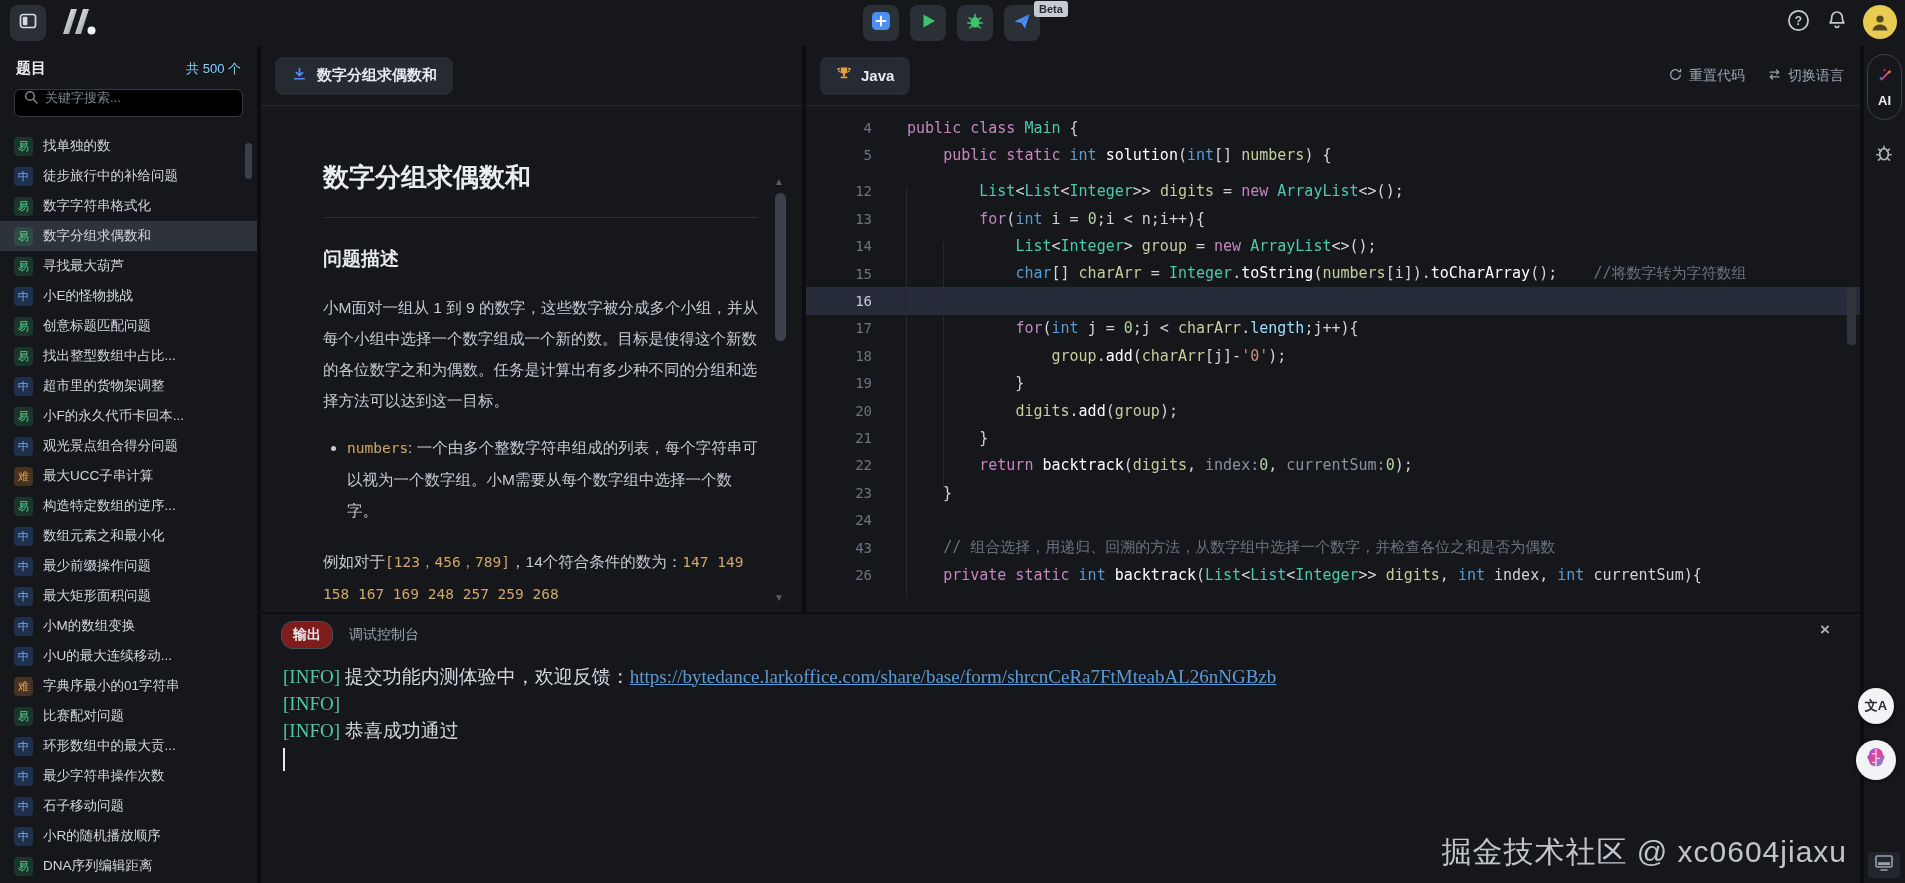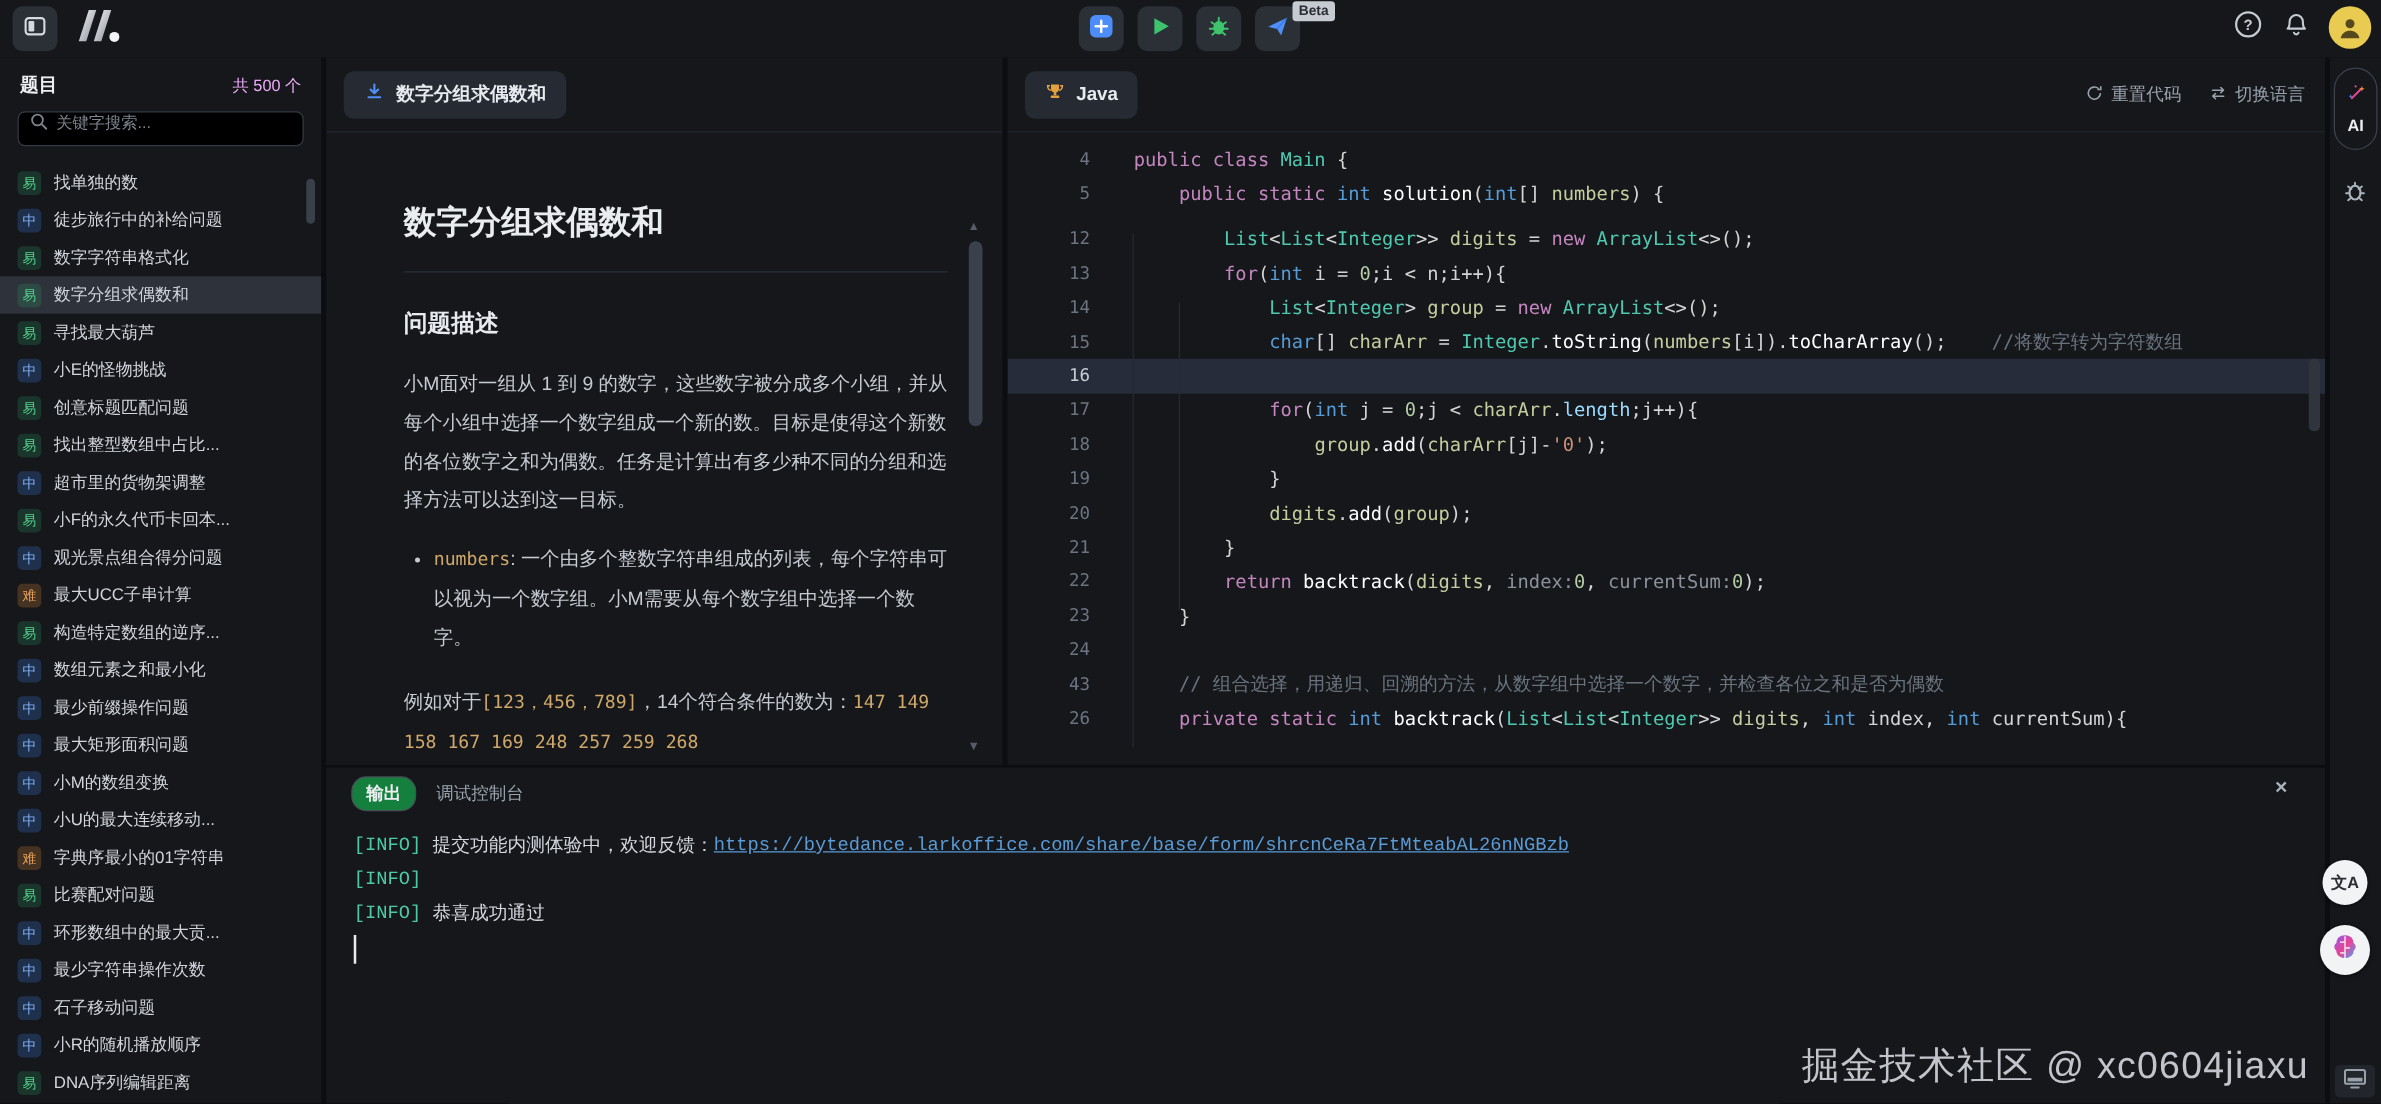--- a/index.html
+++ b/index.html
@@ -15,21 +15,21 @@
   .tb-center { position:absolute; left:863px; top:5px; display:flex; gap:11px; }
   .tb-center .icon-btn { background:#2b3037; position:relative; }
   .beta { position:absolute; left:30px; top:-4px; background:#c6cad1; color:#2a2d33; font-size:11px; font-weight:700; padding:1px 5px; border-radius:3px; line-height:14px; }
   .tb-right { position:absolute; right:8px; top:5px; display:flex; align-items:center; gap:14px; }
   .avatar { width:34px; height:34px; border-radius:50%; background:#e9cb52; display:flex; align-items:center; justify-content:center; }
 
   
   .sidebar { position:absolute; left:0; top:46px; width:257px; height:837px; background:#15171b; overflow:hidden; }
   .side-head { display:flex; justify-content:space-between; align-items:center; padding:13px 16px 9px 16px; }
   .side-title { font-size:15px; font-weight:700; color:#eceef1; }
-  .side-count { font-size:13px; color:#f0abfc; }
+  .side-count { font-size:13px; color:#7dd3fc; }
   .search { margin:2px 14px 0 14px; height:28px; background:#000000; border:1px solid #343a43; border-radius:6px; display:flex; align-items:flex-start; padding:0 9px; gap:7px; }
   .search input { flex:1; background:transparent; border:none; outline:none; color:#c8ccd2; font-size:13px; font-family:inherit; }
   .search input::placeholder { color:#7c838d; }
   .side-list { margin-top:14px; }
   .side-item { height:30px; display:flex; align-items:center; gap:10px; padding:0 10px 0 14px; cursor:pointer; white-space:nowrap; overflow:hidden; }
   .side-item.selected { background:#2d323b; }
   .diff { width:19px; height:19px; border-radius:4px; font-size:11px; display:flex; align-items:center; justify-content:center; flex:0 0 auto; }
   .diff-easy   { background:rgba(46,164,99,.22);  color:#54d38c; }
   .diff-medium { background:rgba(64,124,226,.25); color:#7fb0f6; }
   .diff-hard   { background:rgba(219,130,46,.25); color:#e8a158; }
@@ -69,24 +69,24 @@
   .guide2 { position:absolute; left:137px; top:136px; width:1px; height:246px; background:#252a32; }
   .tk-k { color:#c586c0; } .tk-b { color:#569cd6; } .tk-t { color:#4ec9b0; }
   .tk-f { color:#ffffff; } .tk-v { color:#c3ce9e; } .tk-m { color:#9cdcfe; }
   .tk-n { color:#b5cea8; } .tk-s { color:#ce9178; } .tk-c { color:#6a737d; }
   .tk-h { color:#8b929c; } .tk-p { color:#d4d4d4; }
   .ed-thumb { position:absolute; right:4px; top:181px; width:9px; height:58px; border-radius:4px; background:#2f343d; }
 
   
   .console { left:261px; top:614px; width:1599px; height:269px; }
   .con-head { display:flex; align-items:center; gap:16px; padding:7px 0 0 20px; position:relative; }
-  .con-tab-active { border:1px solid #474e59; background:#15803d; border-radius:12px; padding:4px 11px; font-size:14px; font-weight:700; color:#eceef1; cursor:pointer; }
+  .con-tab-active { border:1px solid #474e59; background:#7f1d1d; border-radius:12px; padding:4px 11px; font-size:14px; font-weight:700; color:#eceef1; cursor:pointer; }
   .con-tab { font-size:14px; color:#9aa3ad; cursor:pointer; }
   .con-close { position:absolute; right:30px; top:6px; font-size:17px; color:#aab2bc; cursor:pointer; font-weight:700; }
-  .con-body { padding:14px 0 0 22px; font-family:Liberation Mono, monospace; font-size:15px; }
+  .con-body { padding:14px 0 0 22px; font-family:Liberation Serif, serif; font-size:19px; }
   .con-line { height:27px; display:flex; align-items:center; white-space:pre; }
   .con-tag { color:#4ec9a6; }
   .con-text { color:#d4d8de; }
   .con-link { color:#5b9bd5; text-decoration:underline; cursor:pointer; }
   .caret { margin-top:4px; width:2px; height:23px; background:#e8eaee; }
 
   
   .rail { position:absolute; left:1864px; top:46px; width:41px; height:837px; background:#15171b; }
   .ai-pill { position:absolute; left:3px; top:8px; width:35px; height:66px; border:1px solid #3c424b; border-radius:18px; display:flex; flex-direction:column; align-items:center; justify-content:center; gap:4px; cursor:pointer; }
   .ai-label { font-size:13px; font-weight:700; color:#eceef1; }

